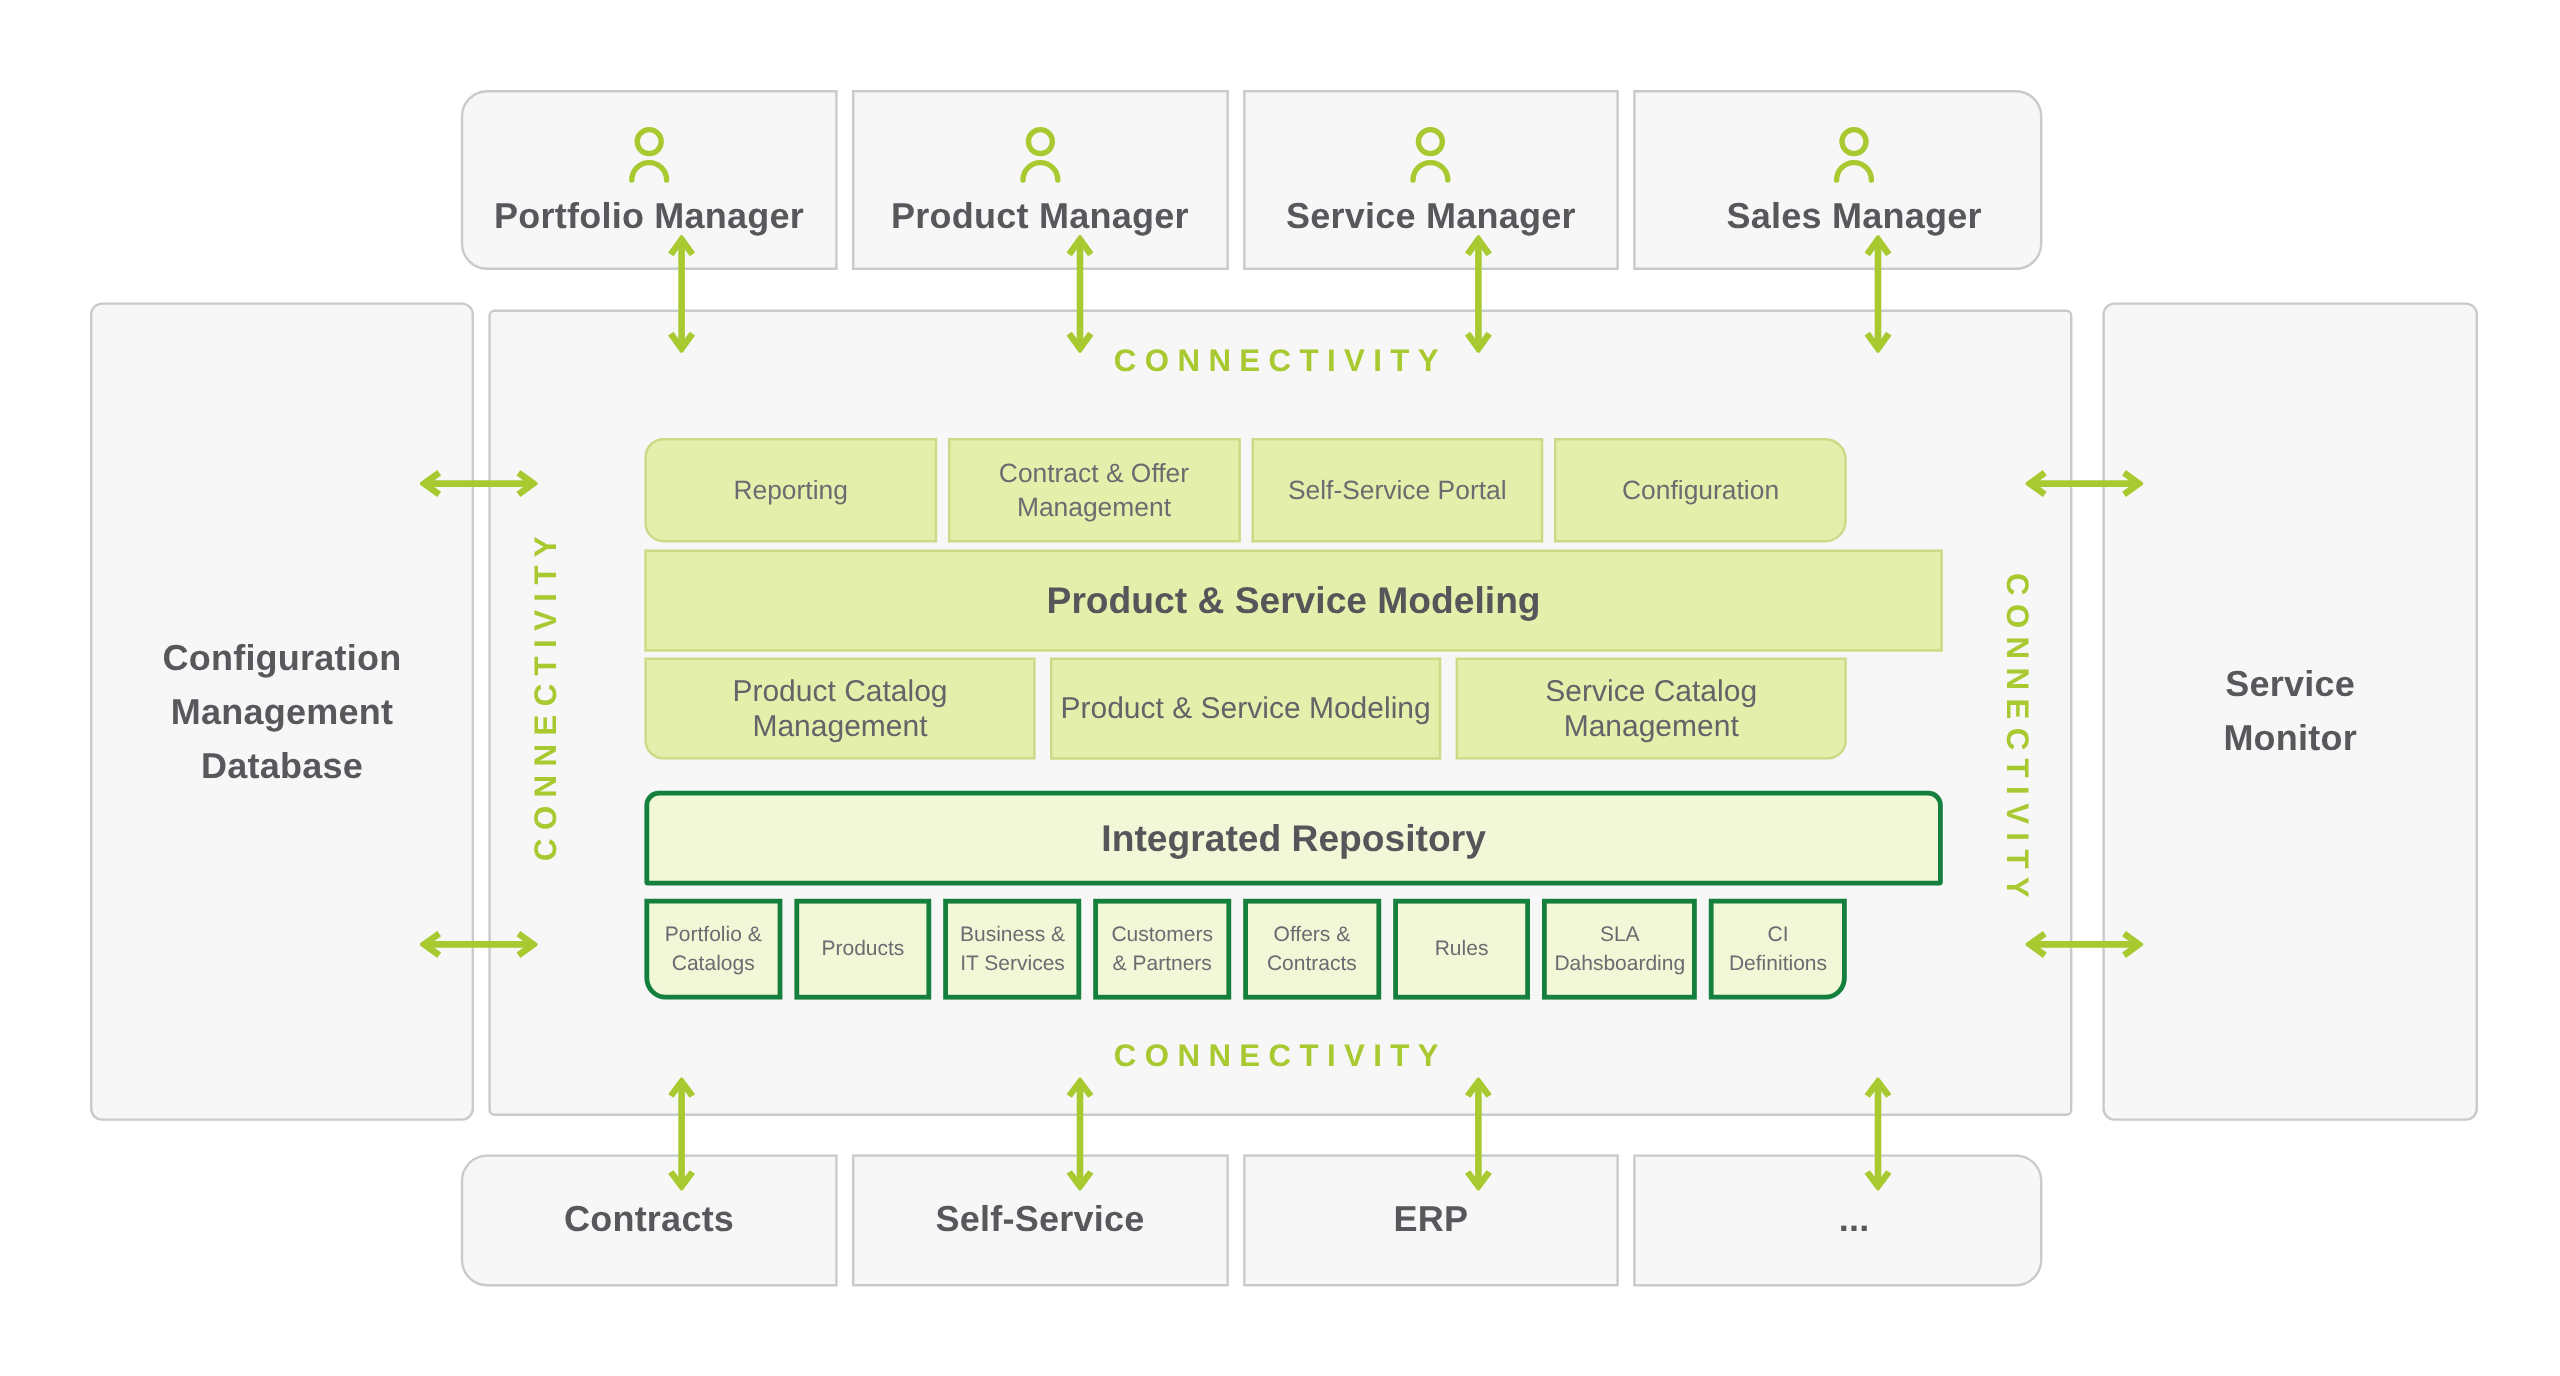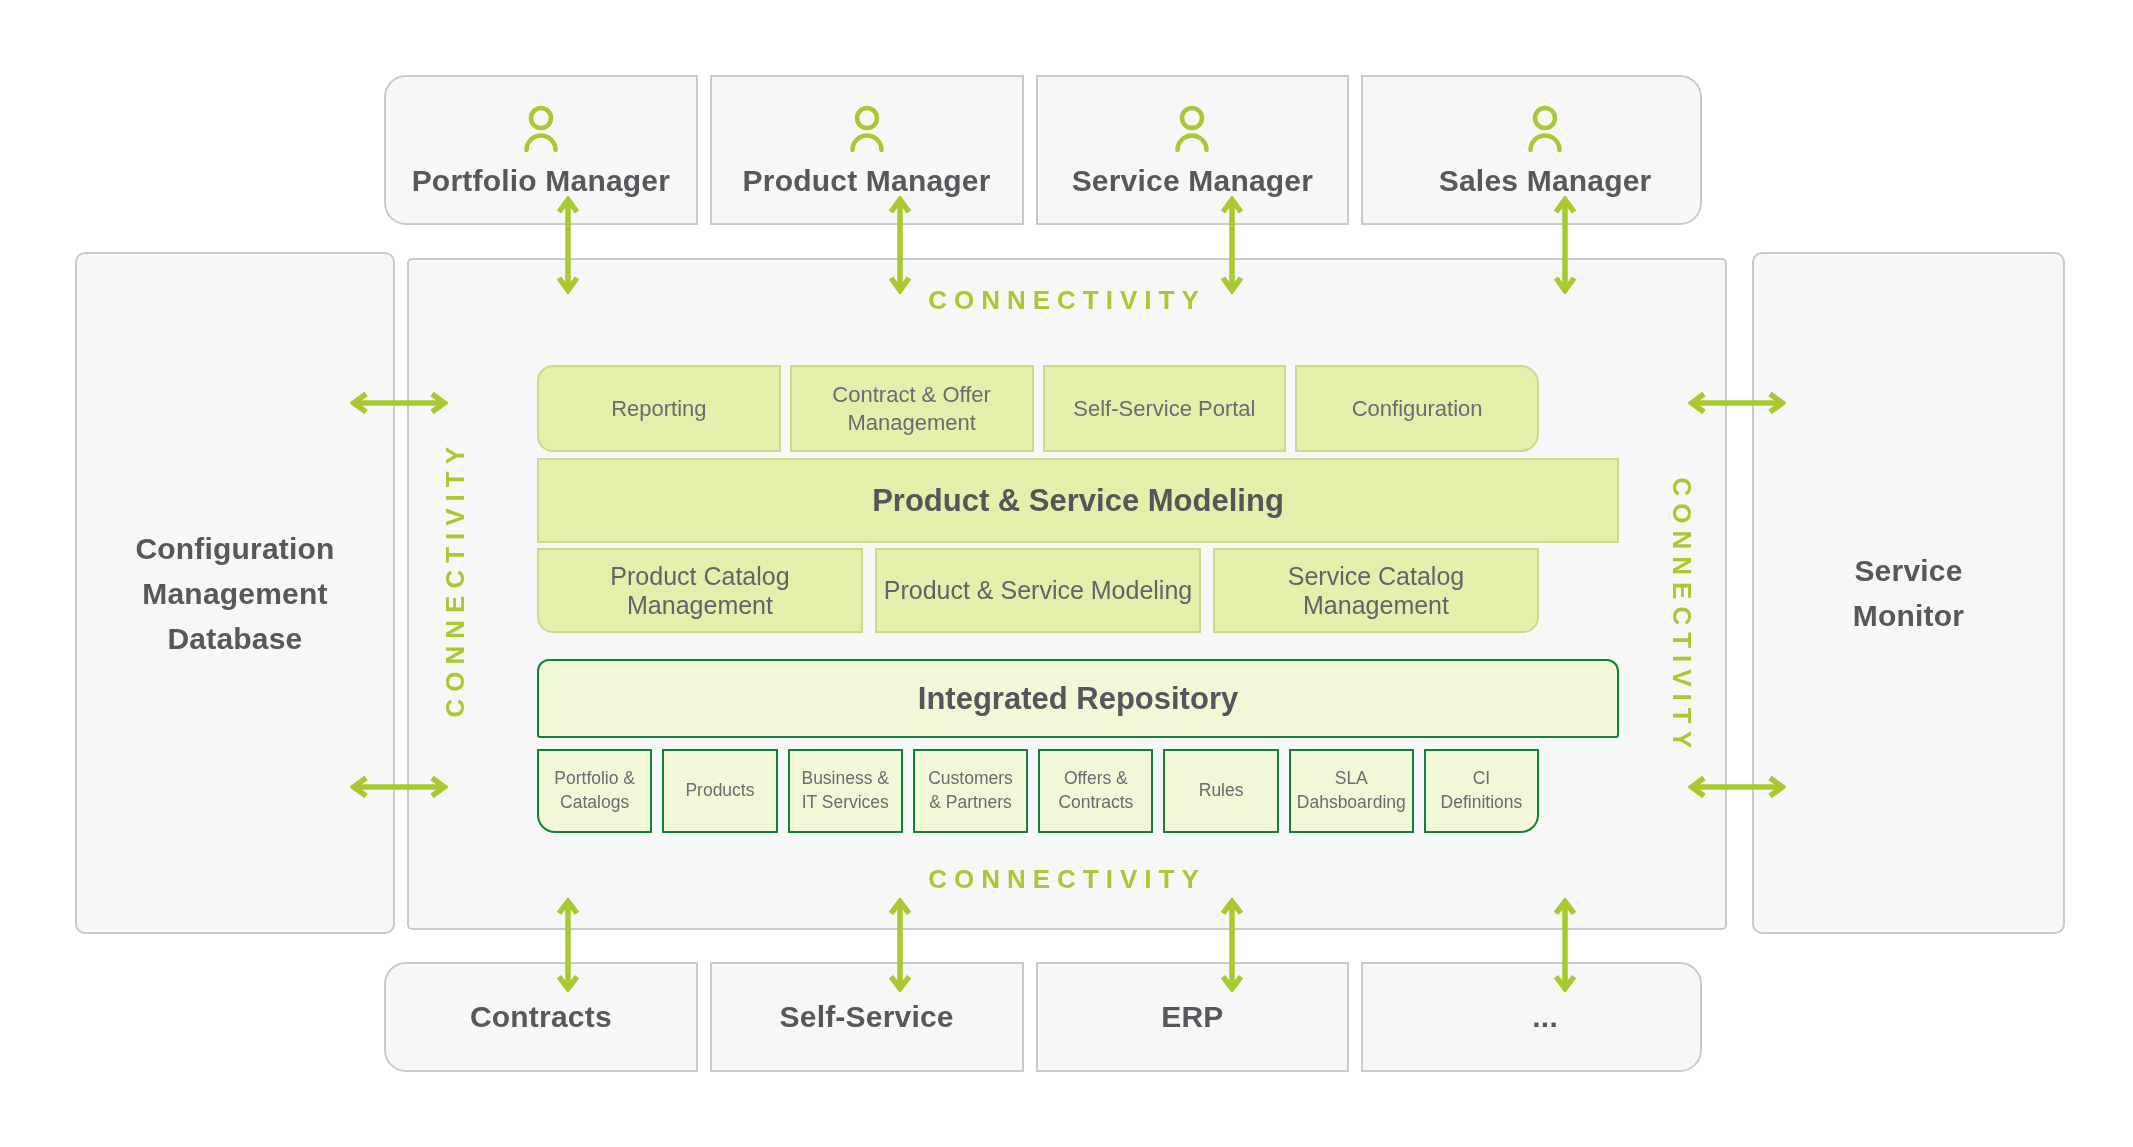--- a/index.html
+++ b/index.html
@@ -31,21 +31,21 @@
   #conn-top    { position:absolute; top:25px; left:0; width:100%; text-align:center; }
   #conn-bottom { position:absolute; bottom:33px; left:0; width:100%; text-align:center; }
   .conn-vert   { position:absolute; width:240px; text-align:center; }
   #conn-left   { left:-74px; top:322px; transform:rotate(-90deg); }
   #conn-right  { left:1152px; top:322px; transform:rotate(90deg); }
 
   
   .green-row { position:absolute; left:128px; width:1002px; display:flex; }
   .green-box  { background:#e4efab; border:2px solid #c9db86; color:#6b6c6f;
                 display:flex; align-items:center; justify-content:center; text-align:center; }
-  .light-box  { background:#f2f7d8; border:2px solid #15803d; }
+  .light-box  { background:#f2f7d8; border:4px solid #15803d; }
 
   #apps-row { top:105px; height:87px; gap:9px; }
   .app-box  { flex:1; font-size:22px; line-height:1.25; padding:0 16px; }
   #apps-row > :first-child { border-radius:16px 0 0 16px; }
   #apps-row > :last-child  { border-radius:0 18px 18px 0; }
 
   .bar { position:absolute; left:128px; width:1082px; display:flex; align-items:center; justify-content:center;
          font-size:31px; font-weight:700; color:#55565a; }
   #modeling-bar   { top:198px; height:85px; }
   #repository-bar { top:399px; height:79px; border-radius:12px 12px 3px 3px; }

